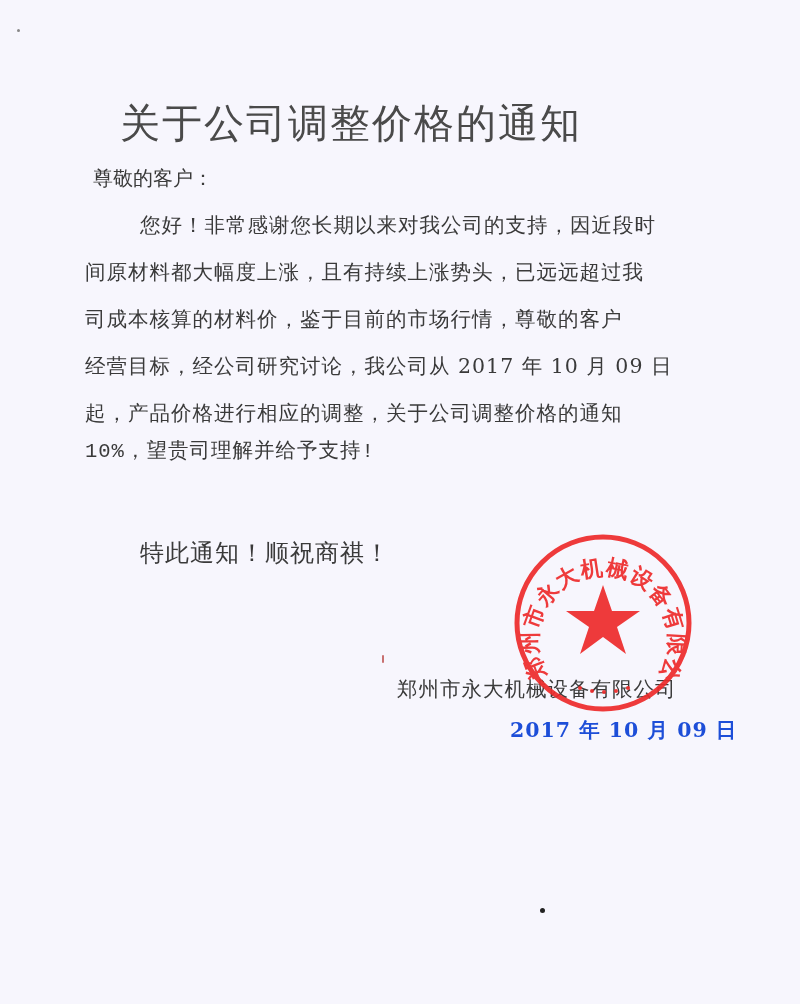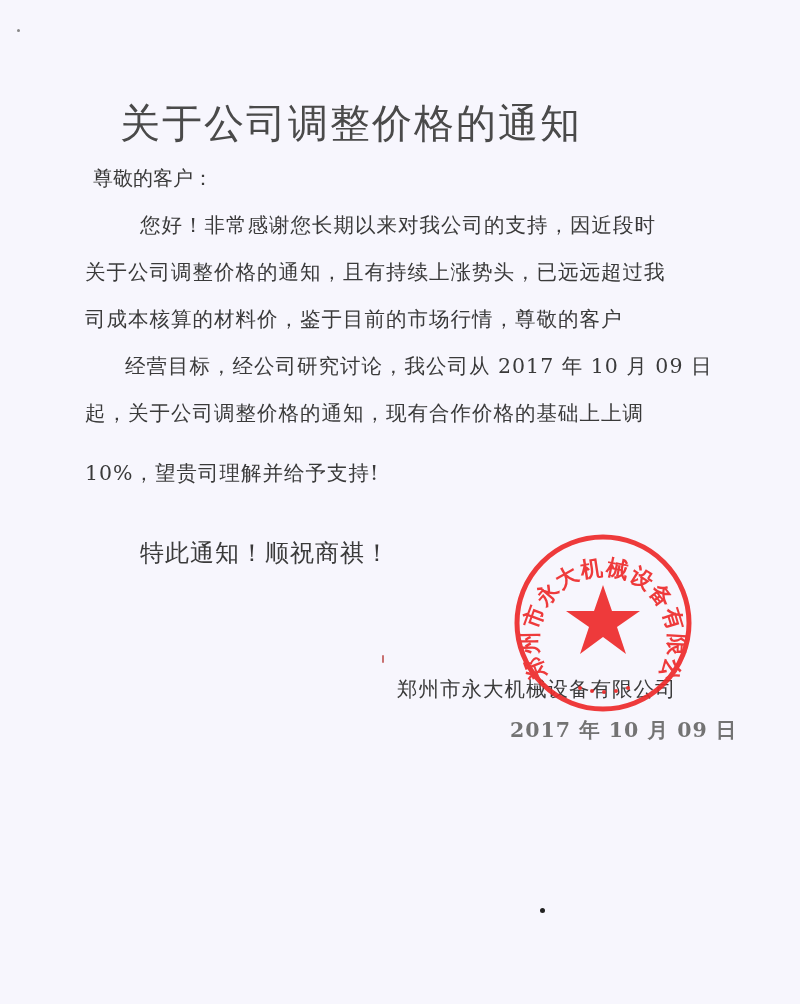--- a/index.html
+++ b/index.html
@@ -21,37 +21,37 @@
     position: absolute; left: 85px; top: 165px;
     font-size: 20px;
     margin-left: 8px;
   }
   .body-line {
     position: absolute; left: 85px; font-size: 20.5px;
     white-space: nowrap; letter-spacing: 1px;
   }
   .closing { position: absolute; left: 140px; top: 537px; font-size: 24px; letter-spacing: 1px; }
   .company { position: absolute; left: 397px; top: 675px; font-size: 20.5px; letter-spacing: 1px; z-index: 1; }
-  .date { position: absolute; left: 510px; top: 716px; font-size: 20.5px; letter-spacing: 1px; font-weight: bold; color: #737373;}
+  .date { position: absolute; left: 510px; top: 716px; font-size: 20.5px; letter-spacing: 1px; font-weight: bold; color: #1d4ed8;}
   .stamp { position: absolute; left: 510px; top: 530px; width: 186px; height: 186px; z-index: 2; opacity: 0.92; }
   .speck { position: absolute; background: #222; border-radius: 50%; }
 </style>
 </head>
 <body>
 
 <div class="page">
   <div class="title">关于公司调整价格的通知</div>
   <div class="salutation">尊敬的客户：</div>
 
   <div class="body-line" style="left:140px; top:211px;">您好！非常感谢您长期以来对我公司的支持，因近段时</div>
-  <div class="body-line" style="top:258px;">关于公司调整价格的通知，且有持续上涨势头，已远远超过我</div>
+  <div class="body-line" style="top:258px;">间原材料都大幅度上涨，且有持续上涨势头，已远远超过我</div>
   <div class="body-line" style="top:305px;">司成本核算的材料价，鉴于目前的市场行情，尊敬的客户</div>
-  <div class="body-line" style="top:352px;margin-left:40px;">经营目标，经公司研究讨论，我公司从 2017 年 10 月 09 日</div>
-  <div class="body-line" style="top:399px;">起，关于公司调整价格的通知，现有合作价格的基础上上调</div>
-  <div class="body-line" style="top:459px;">10%，望贵司理解并给予支持!</div>
+  <div class="body-line" style="top:352px;">经营目标，经公司研究讨论，我公司从 2017 年 10 月 09 日</div>
+  <div class="body-line" style="top:399px;">起，产品价格进行相应的调整，关于公司调整价格的通知</div>
+  <div class="body-line" style="top:436px;font-family:Liberation Mono, monospace;">10%，望贵司理解并给予支持!</div>
 
   <div class="closing">特此通知！顺祝商祺！</div>
 
   <svg class="stamp" viewBox="0 0 186 186">
     <defs>
       <path id="arc" d="M 40 150 A 66 66 0 1 1 150 145"></path>
     </defs>
     <circle cx="93" cy="93" r="86" fill="none" stroke="#ee2b2b" stroke-width="5"></circle>
     <text font-size="22" font-weight="bold" fill="#ee2b2b" font-family="DejaVu Sans, sans-serif" letter-spacing="1.5">
       <textPath href="#arc" startOffset="2%">郑州市永大机械设备有限公司</textPath>

